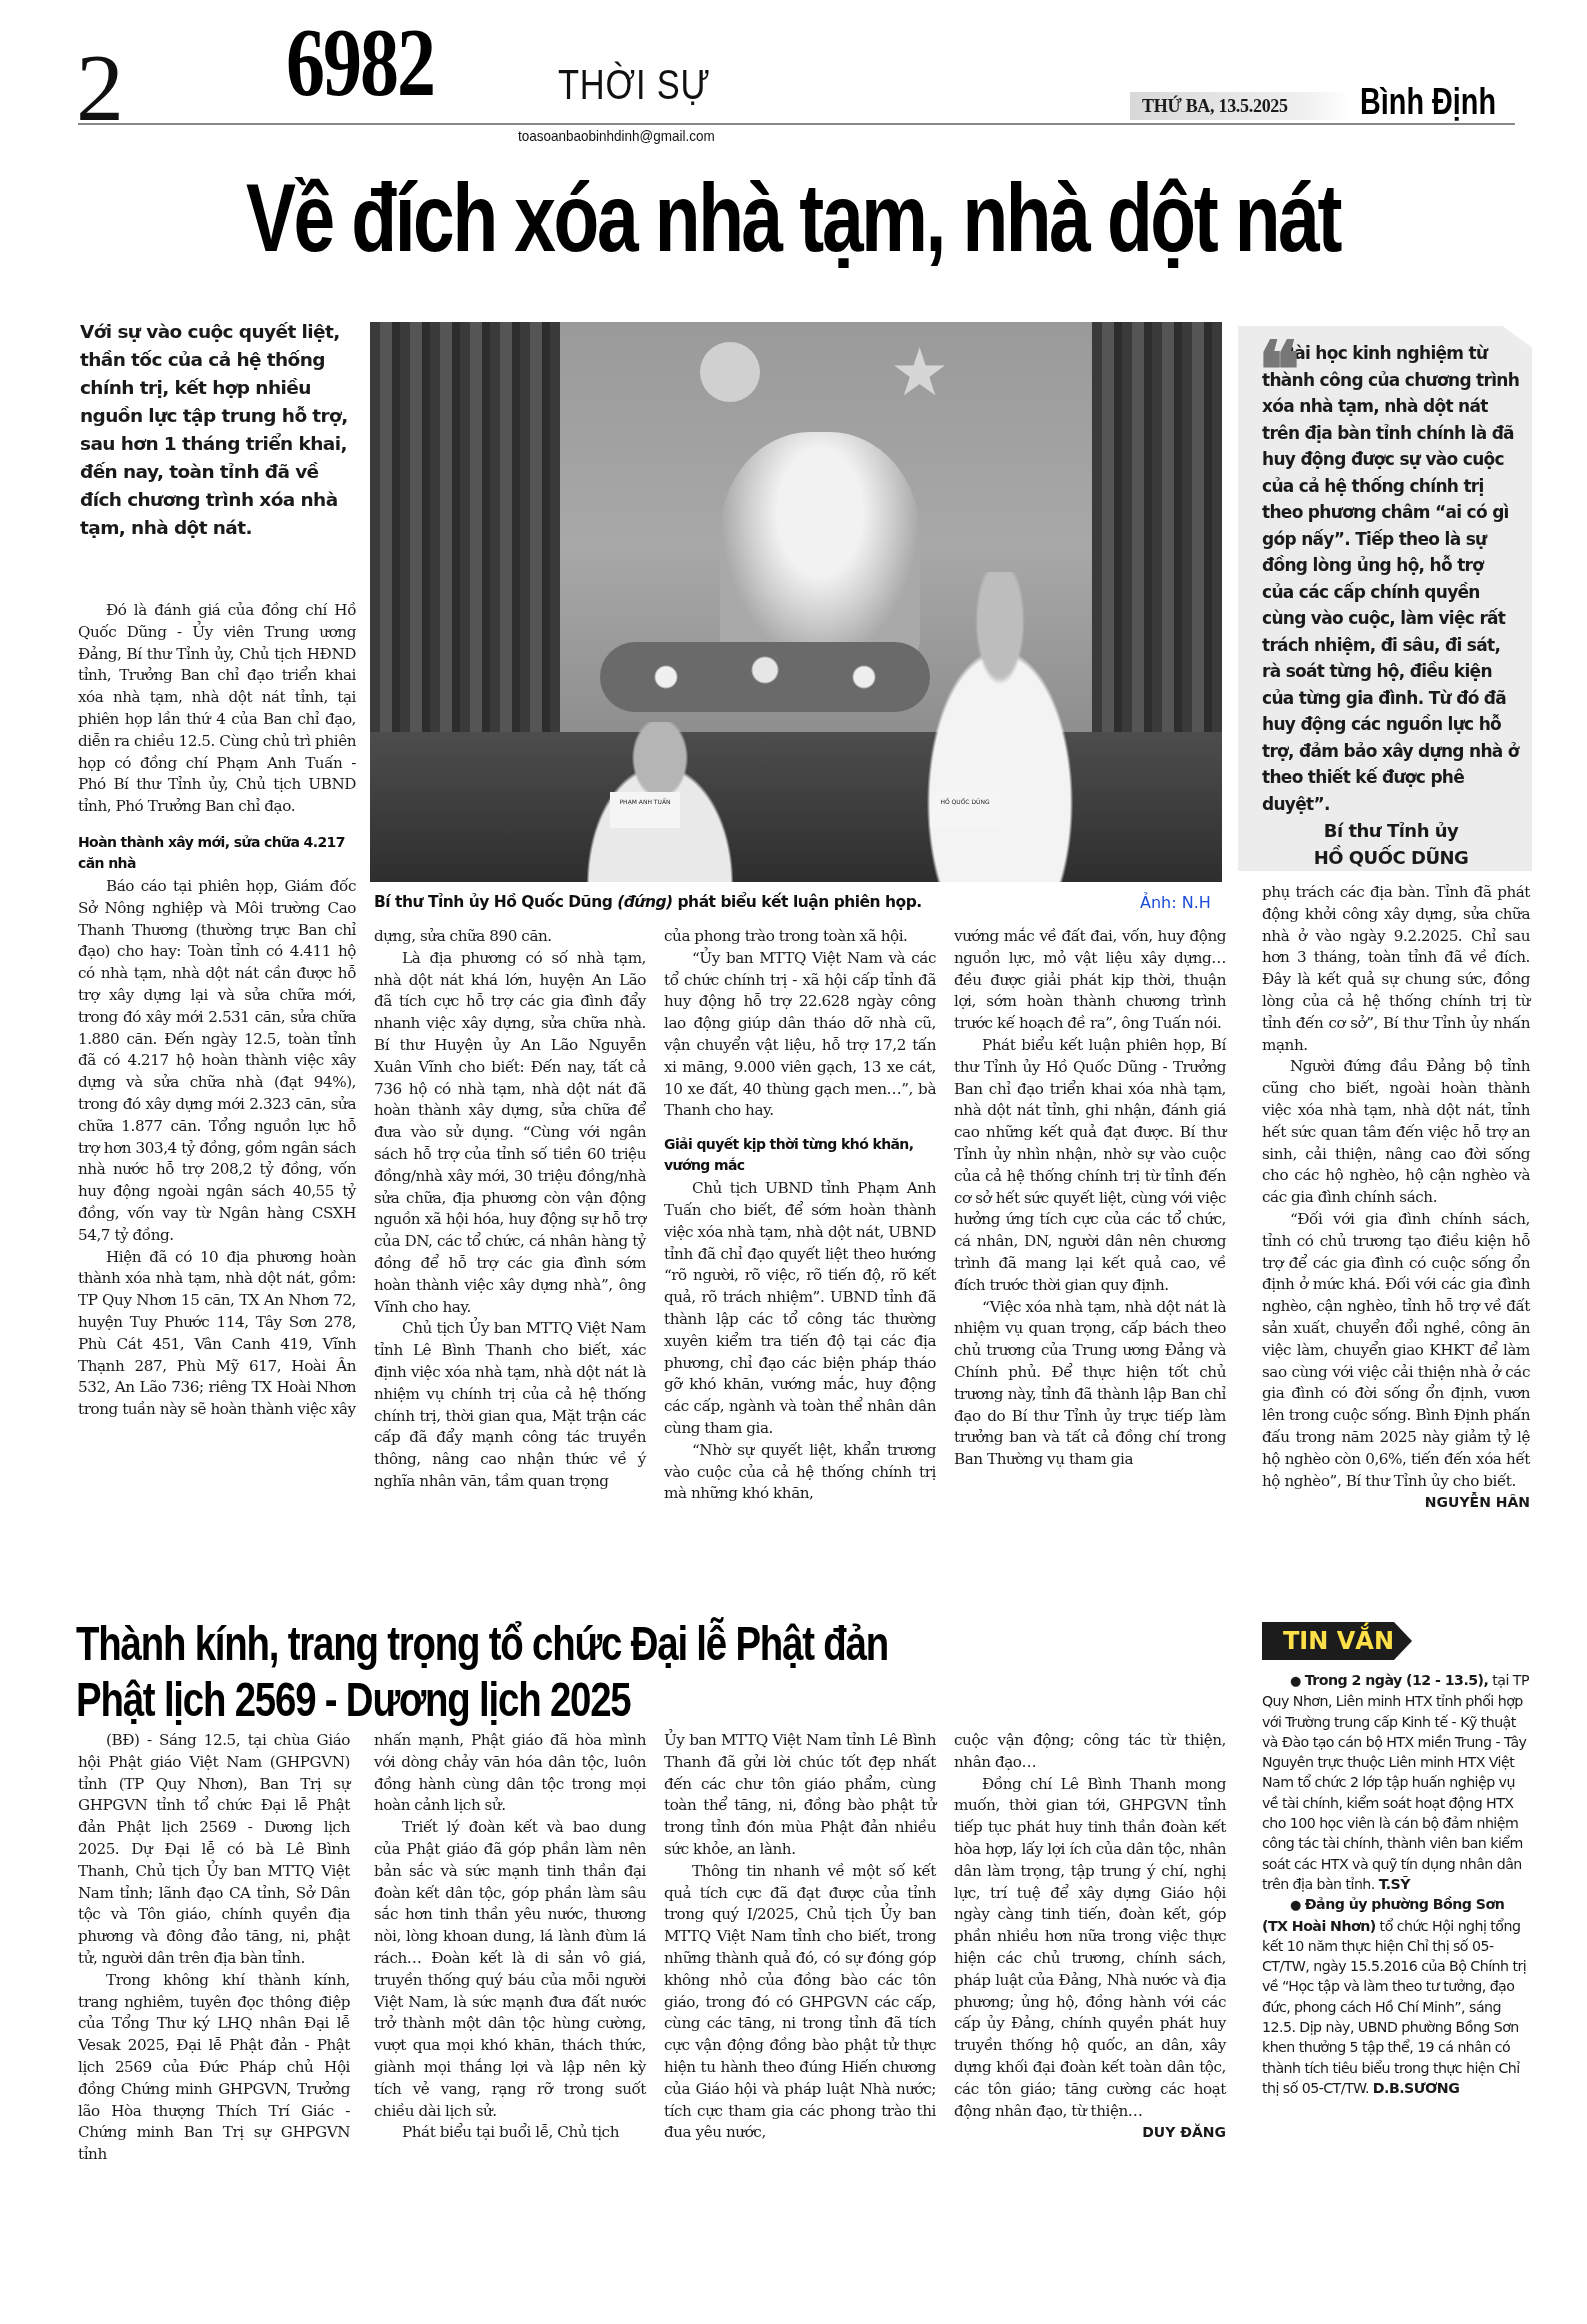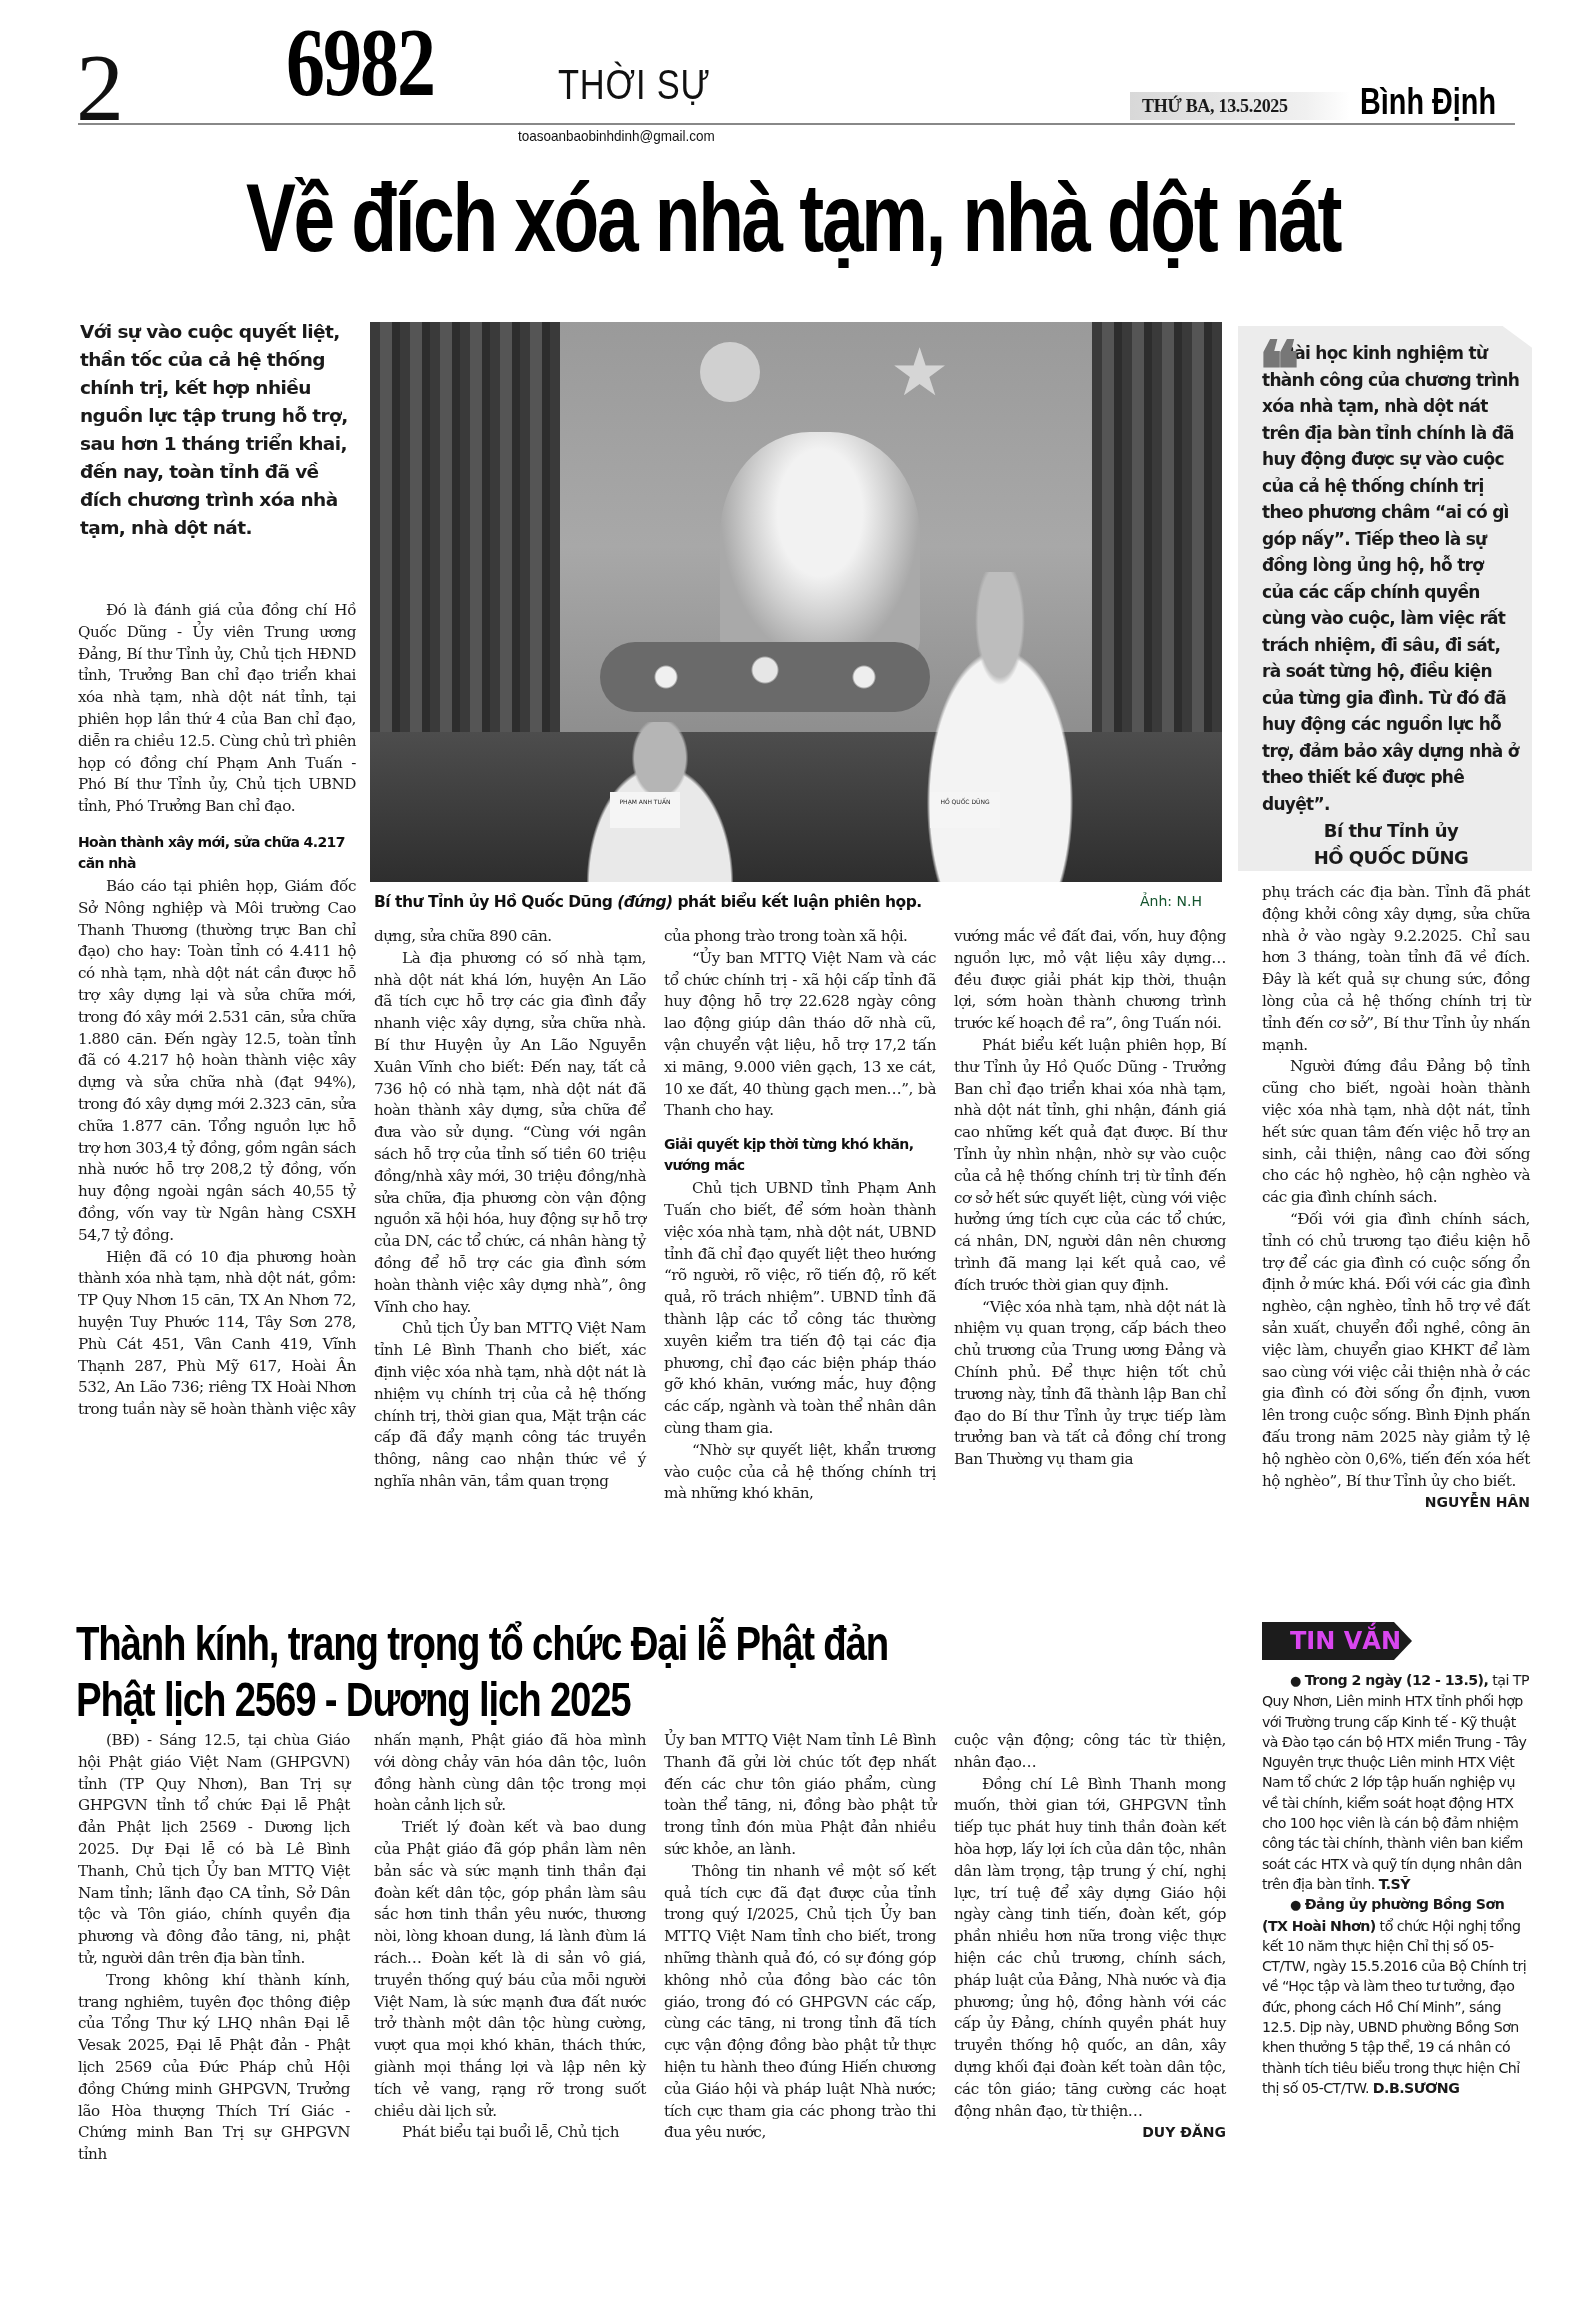--- a/index.html
+++ b/index.html
@@ -30,39 +30,39 @@
   .photo .star { position: absolute; left: 520px; top: 18px; font-size: 66px; color: #d6d6d6; line-height: 1; font-family: "DejaVu Sans", sans-serif; }
   .photo .bust { position: absolute; left: 350px; top: 110px; width: 200px; height: 230px; background: radial-gradient(ellipse at 50% 35%, #f2f2f2 0 30%, #cfcfcf 50%, #a9a9a9 70%); border-radius: 45% 45% 10% 10%; }
   .photo .flowers { position: absolute; left: 230px; top: 320px; width: 330px; height: 70px; border-radius: 40px; background: radial-gradient(circle at 20% 50%, #f0f0f0 0 10px, transparent 12px), radial-gradient(circle at 50% 40%, #e6e6e6 0 12px, transparent 14px), radial-gradient(circle at 80% 50%, #eee 0 10px, transparent 12px), #6a6a6a; }
   .photo .table { position: absolute; left: 0; right: 0; bottom: 0; height: 150px; background: linear-gradient(#4d4d4d, #2e2e2e); }
   .photo .person1 { position: absolute; left: 190px; top: 400px; width: 200px; height: 180px; background: radial-gradient(ellipse at 50% 20%, #b5b5b5 0 18%, transparent 20%), radial-gradient(ellipse at 50% 90%, #e9e9e9 0 50%, transparent 52%); }
   .photo .person2 { position: absolute; left: 520px; top: 250px; width: 220px; height: 330px; background: radial-gradient(ellipse at 50% 15%, #bdbdbd 0 14%, transparent 16%), radial-gradient(ellipse at 50% 70%, #f3f3f3 0 45%, transparent 47%); }
   .photo .namecard { position: absolute; background: #f5f5f5; width: 70px; height: 36px; font-size: 6px; font-family: "DejaVu Sans", sans-serif; color: #222; text-align: center; padding-top: 6px; }
 
   .caption { position: absolute; left: 374px; top: 893px; font-family: "DejaVu Sans", sans-serif; font-weight: bold; font-size: 15.5px; letter-spacing: -0.5px; color: #111; }
   .caption em { font-style: italic; }
-  .credit { position: absolute; left: 1140px; top: 893px; font-family: "DejaVu Sans", sans-serif; font-size: 14px; color: #14532d; }
+  .credit { position: absolute; left: 1140px; top: 893px; font-family: "DejaVu Sans", sans-serif; font-size: 16px; color: #1d4ed8; }
 
   
   .quote-box { position: absolute; left: 1238px; top: 326px; width: 294px; height: 545px; background: #ececec; clip-path: polygon(0 0, 90% 0, 100% 4%, 100% 100%, 0 100%); padding: 14px 12px 0 54px; }
   .quote-mark { position: absolute; left: 20px; top: 6px; font-family: "Liberation Serif", serif; font-weight: bold; font-size: 78px; color: #777; line-height: 1; }
   .quote-text { font-family: "DejaVu Sans", sans-serif; font-weight: bold; font-size: 17px; line-height: 26.5px; letter-spacing: -0.7px; color: #1a1a1a; text-indent: 20px; margin-left: -30px; }
   .quote-attr { font-family: "DejaVu Sans", sans-serif; font-weight: bold; font-size: 18px; line-height: 27px; text-align: center; margin-left: -30px; letter-spacing: -0.5px; }
 
   
   .col { position: absolute; font-family: "DejaVu Serif", serif; font-size: 15.2px; line-height: 21.8px; text-align: justify; color: #1a1a1a; letter-spacing: -0.45px; }
   .col p { text-indent: 28px; }
   .col p.noindent { text-indent: 0; }
   .subhead { font-family: "DejaVu Sans", sans-serif; font-weight: bold; font-size: 14px; line-height: 21px; letter-spacing: -0.6px; color: #111; text-align: left; margin: 6px 0 2px; }
   .byline { font-family: "DejaVu Sans", sans-serif; font-weight: bold; font-size: 14px; letter-spacing: 0; float: right; }
 
   .headline2 { position: absolute; left: 76px; top: 1616px; font-family: "Liberation Sans", sans-serif; font-weight: bold; font-size: 48px; line-height: 56px; color: #000; letter-spacing: -1.5px; transform: scaleX(0.8); transform-origin: left top; width: 1400px; }
 
   
-  .tinvan-tag { position: absolute; left: 1262px; top: 1622px; width: 150px; height: 38px; background: #1c1c1c; color: #d946ef; font-family: "DejaVu Sans", sans-serif; font-weight: bold; font-size: 24px; line-height: 38px; padding-left: 28px; clip-path: polygon(0 0, 88% 0, 100% 50%, 88% 100%, 0 100%); }
+  .tinvan-tag { position: absolute; left: 1262px; top: 1622px; width: 150px; height: 38px; background: #1c1c1c; color: #fde047; font-family: "DejaVu Sans", sans-serif; font-weight: bold; font-size: 24px; line-height: 38px; padding-left: 21px; clip-path: polygon(0 0, 88% 0, 100% 50%, 88% 100%, 0 100%); }
   .tinvan-tag::after { content: ""; }
   .tinvan-arrow { position: absolute; left: 1395px; top: 1622px; width: 30px; height: 38px; background: #b5b5b5; clip-path: polygon(0 0, 40% 0, 100% 50%, 40% 100%, 0 100%); z-index: -1; }
   .tinvan { position: absolute; left: 1262px; top: 1670px; width: 268px; font-family: "DejaVu Sans", sans-serif; font-size: 14.2px; line-height: 20.3px; letter-spacing: -0.55px; color: #1a1a1a; }
   .tinvan p { text-indent: 28px; }
   .tinvan b { font-weight: bold; }
   .bullet { font-size: 13px; }
 </style>
 </head>
 <body>
 

